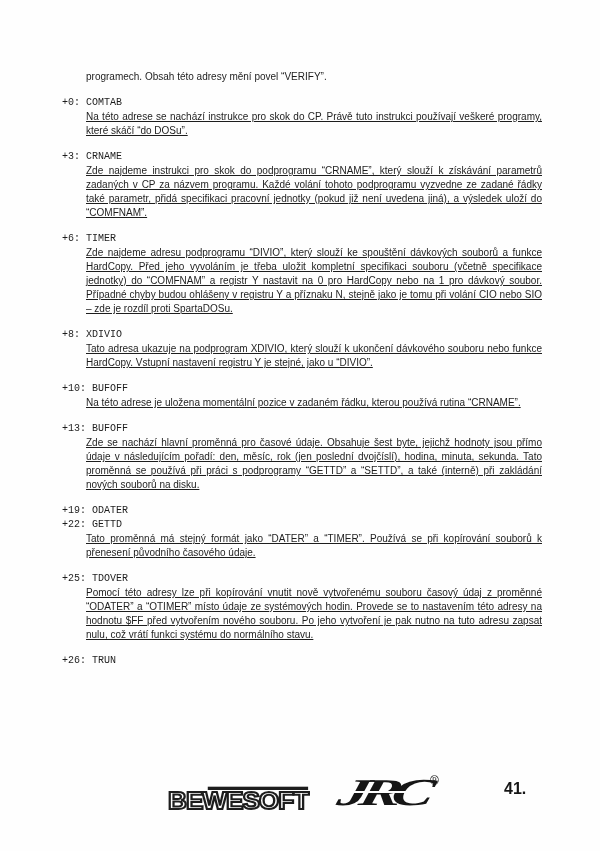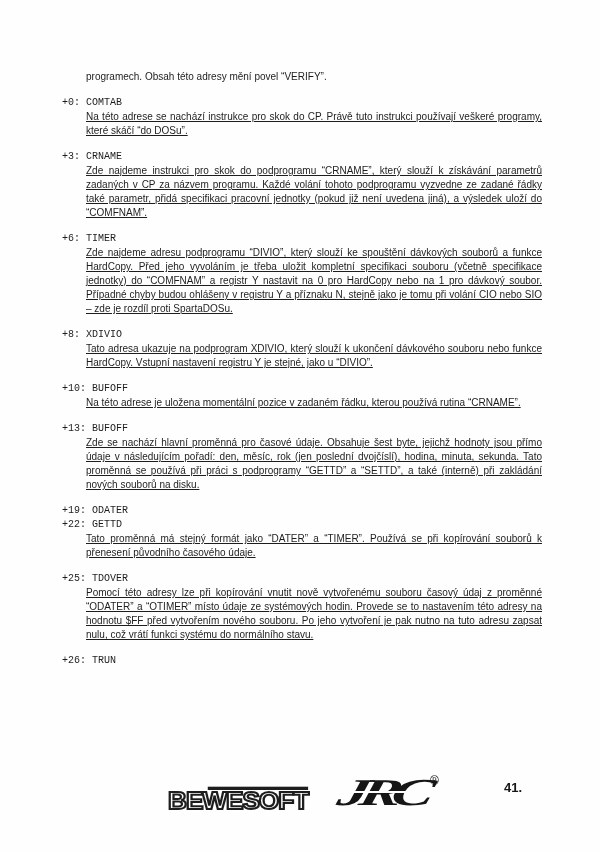--- a/index.html
+++ b/index.html
@@ -32,21 +32,21 @@
     text-decoration: underline;
   }
   .footer-logos {
     position: absolute;
     left: 168px; top: 771px;
     display: flex; align-items: flex-end; gap: 18px;
   }
   .page-number {
     position: absolute;
     left: 504px; top: 780px;
-    font-size: 13px; font-weight: bold; color: #161616;
+    font-size: 16px; font-weight: bold; color: #161616;
   }
   svg text { user-select: none; }
 </style>
 </head>
 <body>
 
 <div class="scan-page">
 
   <div class="content">
     <p class="intro">programech. Obsah této adresy mění povel “VERIFY”.</p>

